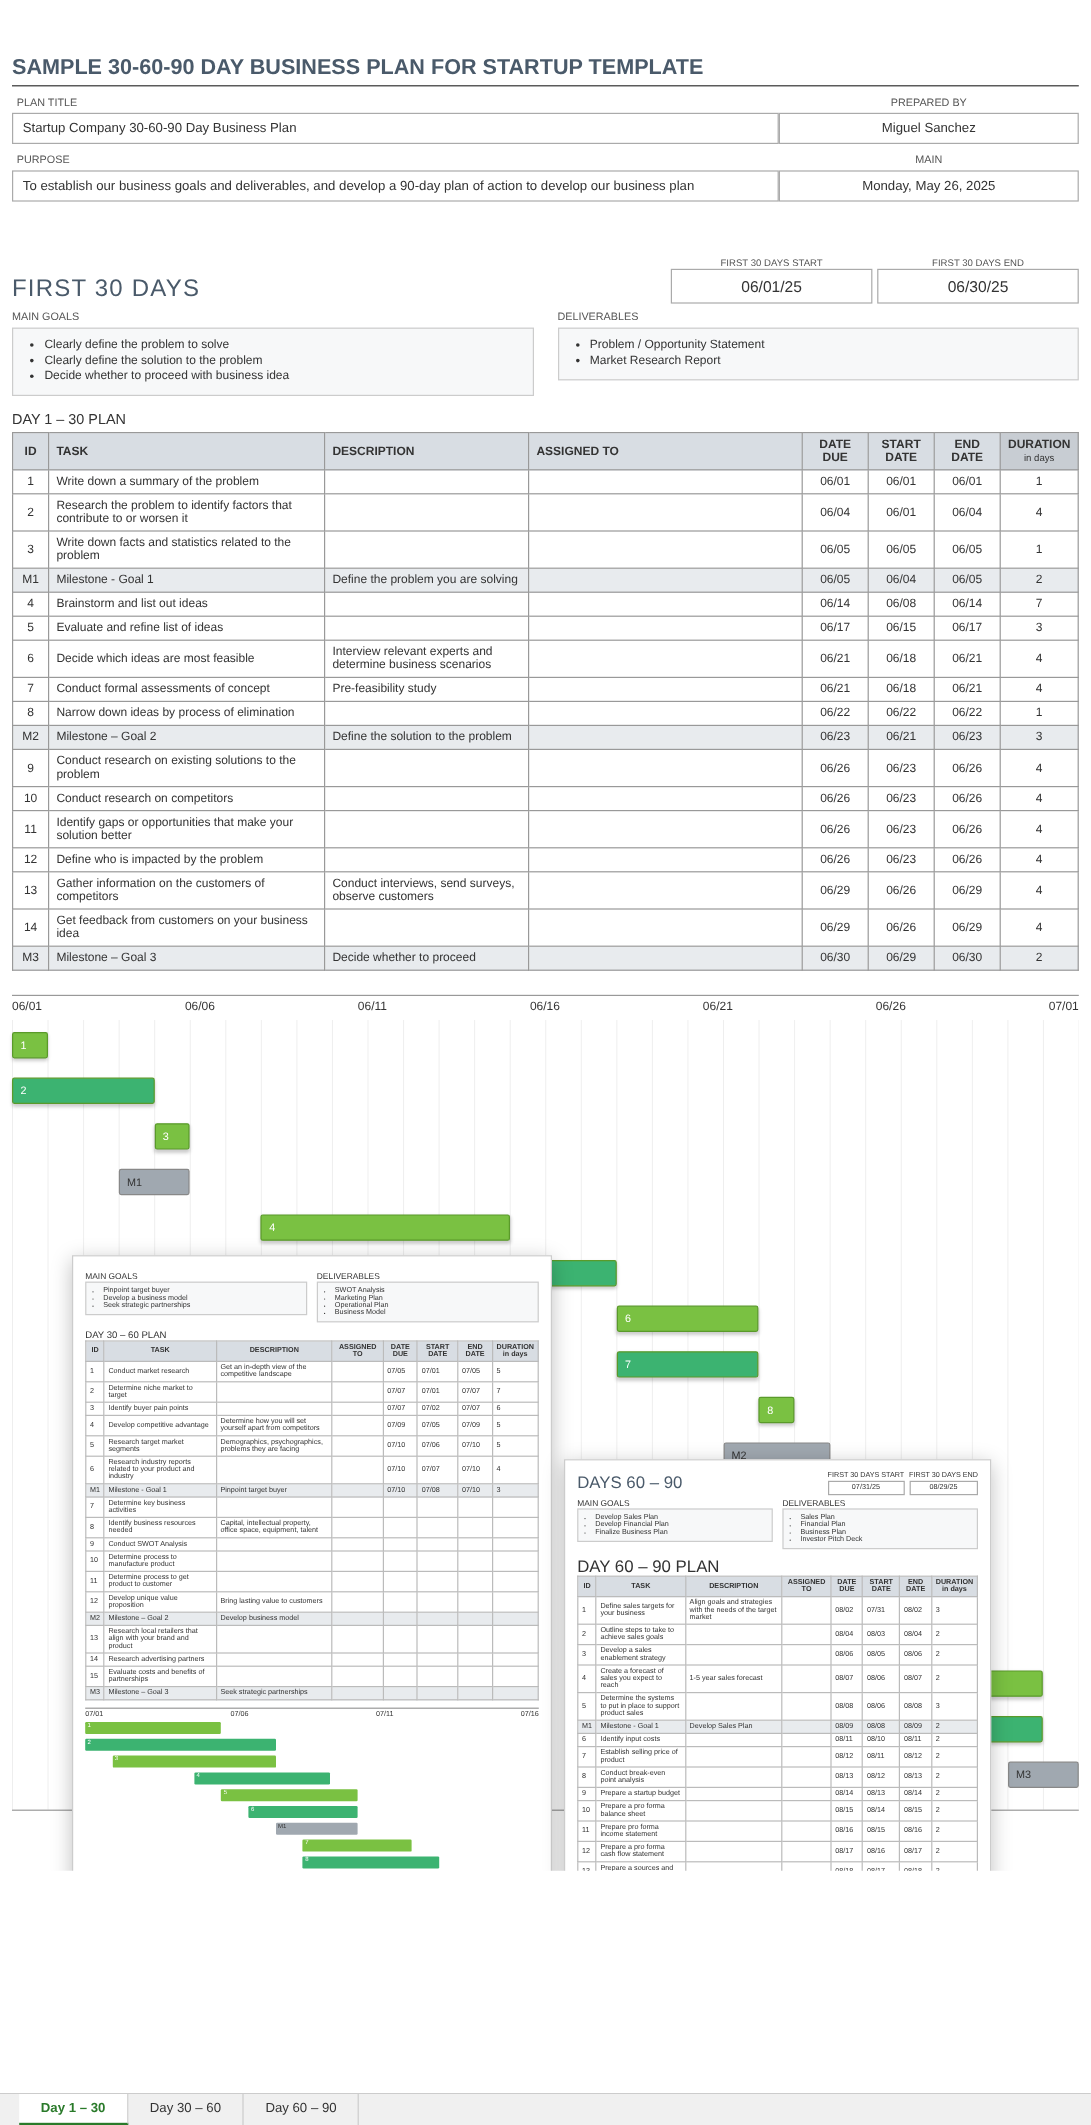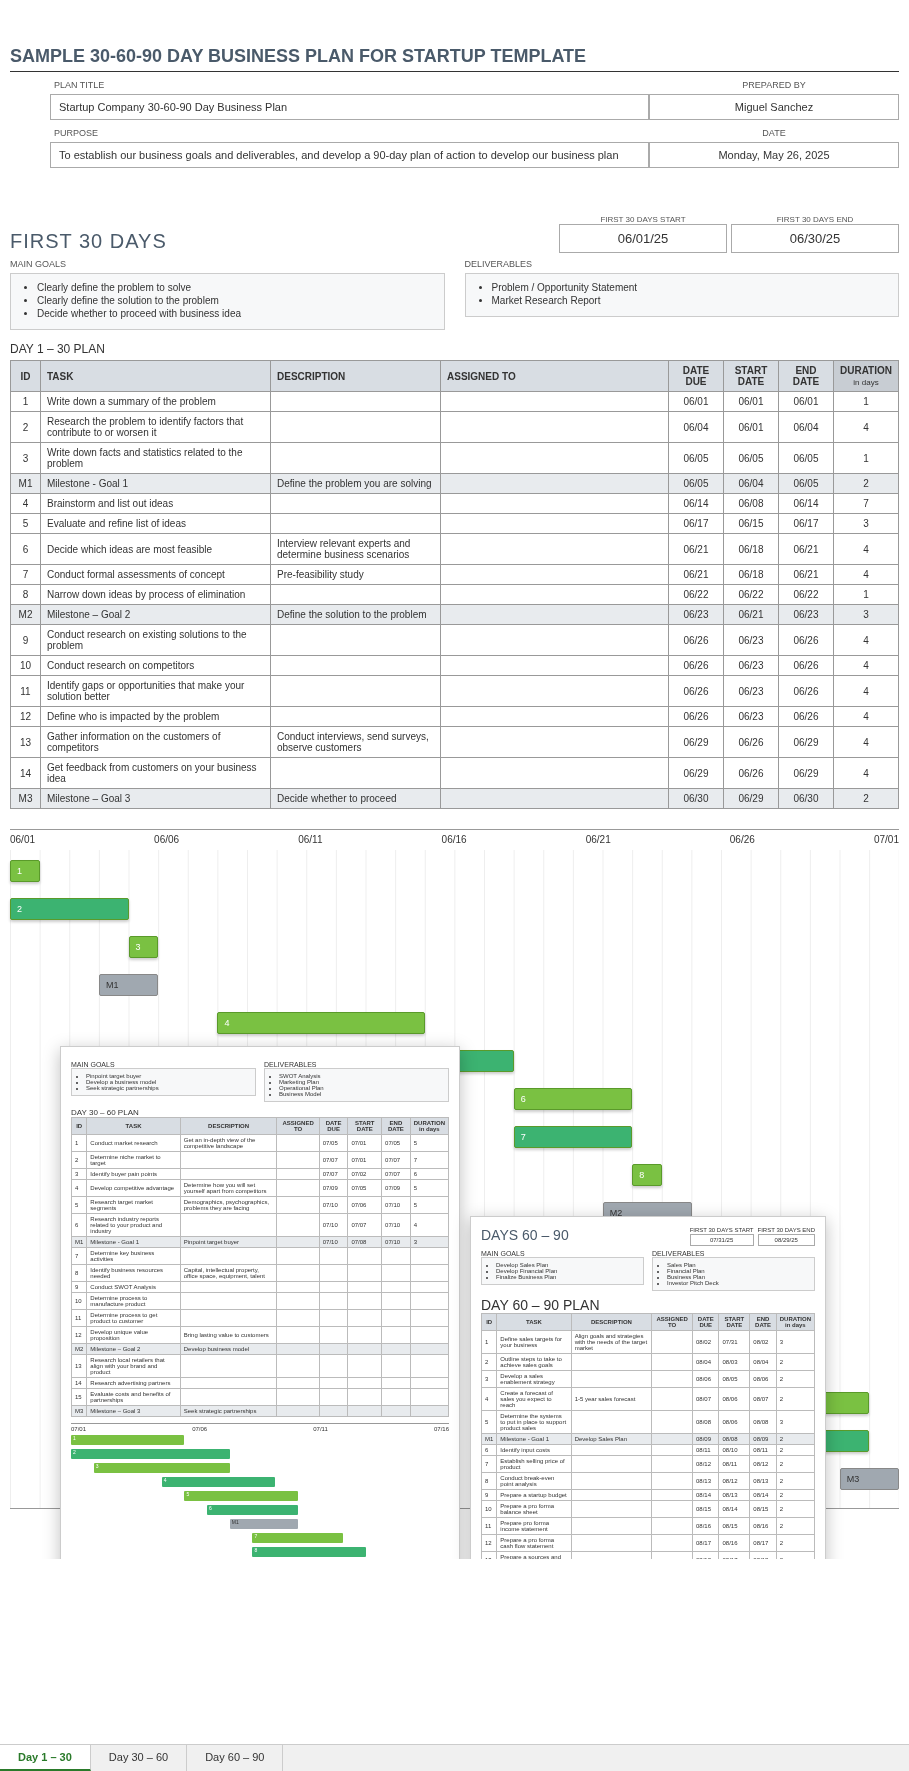--- a/index.html
+++ b/index.html
@@ -1,18 +1,18 @@
 <!DOCTYPE html>
 <html><head>
 <meta charset="utf-8">
 <style>
   * { box-sizing: border-box; }
   body { margin:0; padding:10px; font-family: Arial, sans-serif; font-size:11px; color:#333; background:#fff; width:909px; }
   .title { font-size:18px; font-weight:bold; color:#4a5a6a; border-bottom:1px solid #333; padding-bottom:4px; margin-bottom:6px;margin-top:36px; }
-  .hdr-row { display:flex;margin-left:40px; }
+  .hdr-row { display:flex; }
   .hdr-cell { flex:1; }
   .hdr-cell.right { flex:0 0 250px; text-align:center; }
   .lbl { font-size:9px; color:#555; padding:2px 4px; }
   .valbox { border:1px solid #aaa; padding:6px 8px; margin-top:2px; margin-bottom:6px; font-size:11px; }
   .section-title { font-size:20px; color:#4a5a6a; letter-spacing:1px; }
   .date-pair { display:flex; gap:4px; }
   .date-block { flex:1; text-align:center; }
   .date-block .dlbl { font-size:8px; color:#555; }
   .date-block .dval { border:1px solid #aaa; padding:6px; font-size:13px; }
   .sub-row { display:flex; gap:20px; margin-top:6px; }
@@ -83,21 +83,21 @@
       </div>
   <div class="hdr-cell right">
         <div class="valbox">Miguel Sanchez</div>
       </div>
 </div>
 <div class="hdr-row">
   <div class="hdr-cell">
         <div class="lbl">PURPOSE</div>
       </div>
   <div class="hdr-cell right">
-        <div class="lbl">DATE</div>
+        <div class="lbl">MAIN</div>
       </div>
 </div>
 <div class="hdr-row">
   <div class="hdr-cell">
         <div class="valbox">To establish our business goals and deliverables, and develop a 90-day plan of action to develop our business plan</div>
       </div>
   <div class="hdr-cell right">
         <div class="valbox">Monday, May 26, 2025</div>
       </div>
 </div>
@@ -850,18 +850,18 @@
             <td class="ctr">08/29</td>
             <td class="ctr">3</td>
           </tr>
         </tbody>
   </table>
 </div>
 
 </div>
 
 <div class="tabs">
-  <div id="tabs-ct" style="display: flex;">
+  <div id="tabs-ct" style="display: flex; margin-left: 16px;">
       <div class="tab active">Day 1 – 30</div>
       <div class="tab">Day 30 – 60</div>
       <div class="tab">Day 60 – 90</div>
     </div>
 </div>
 
 </body></html>

